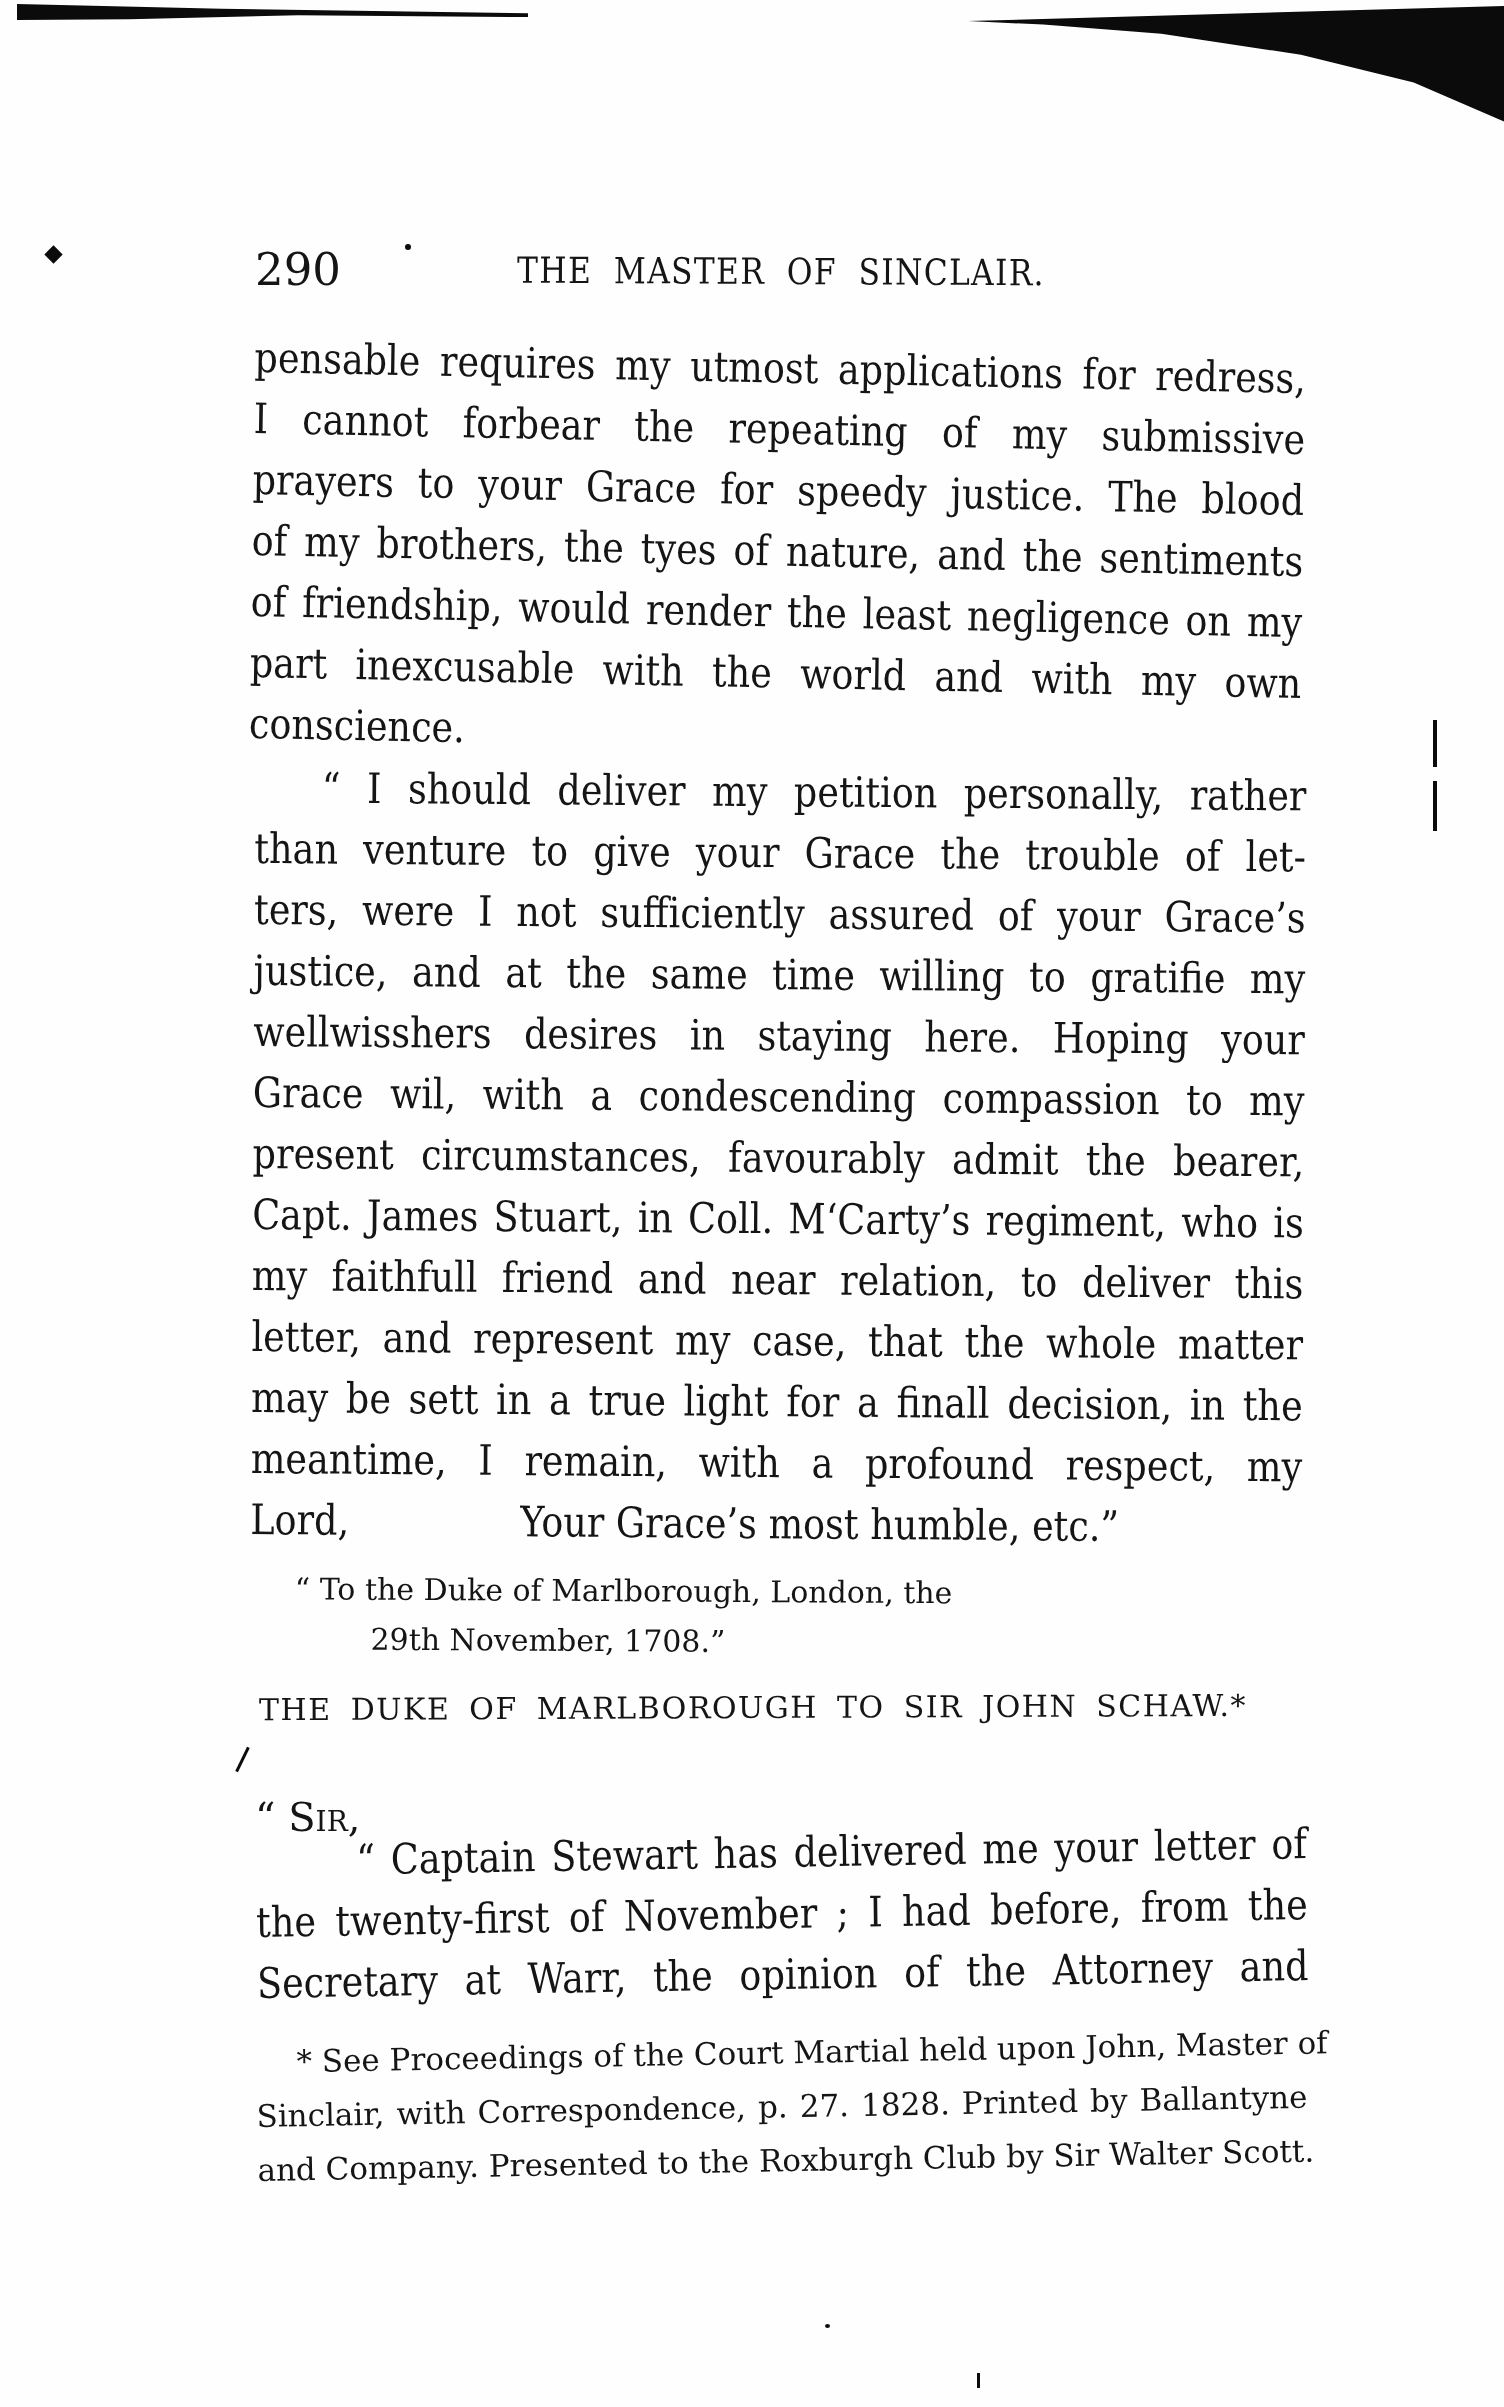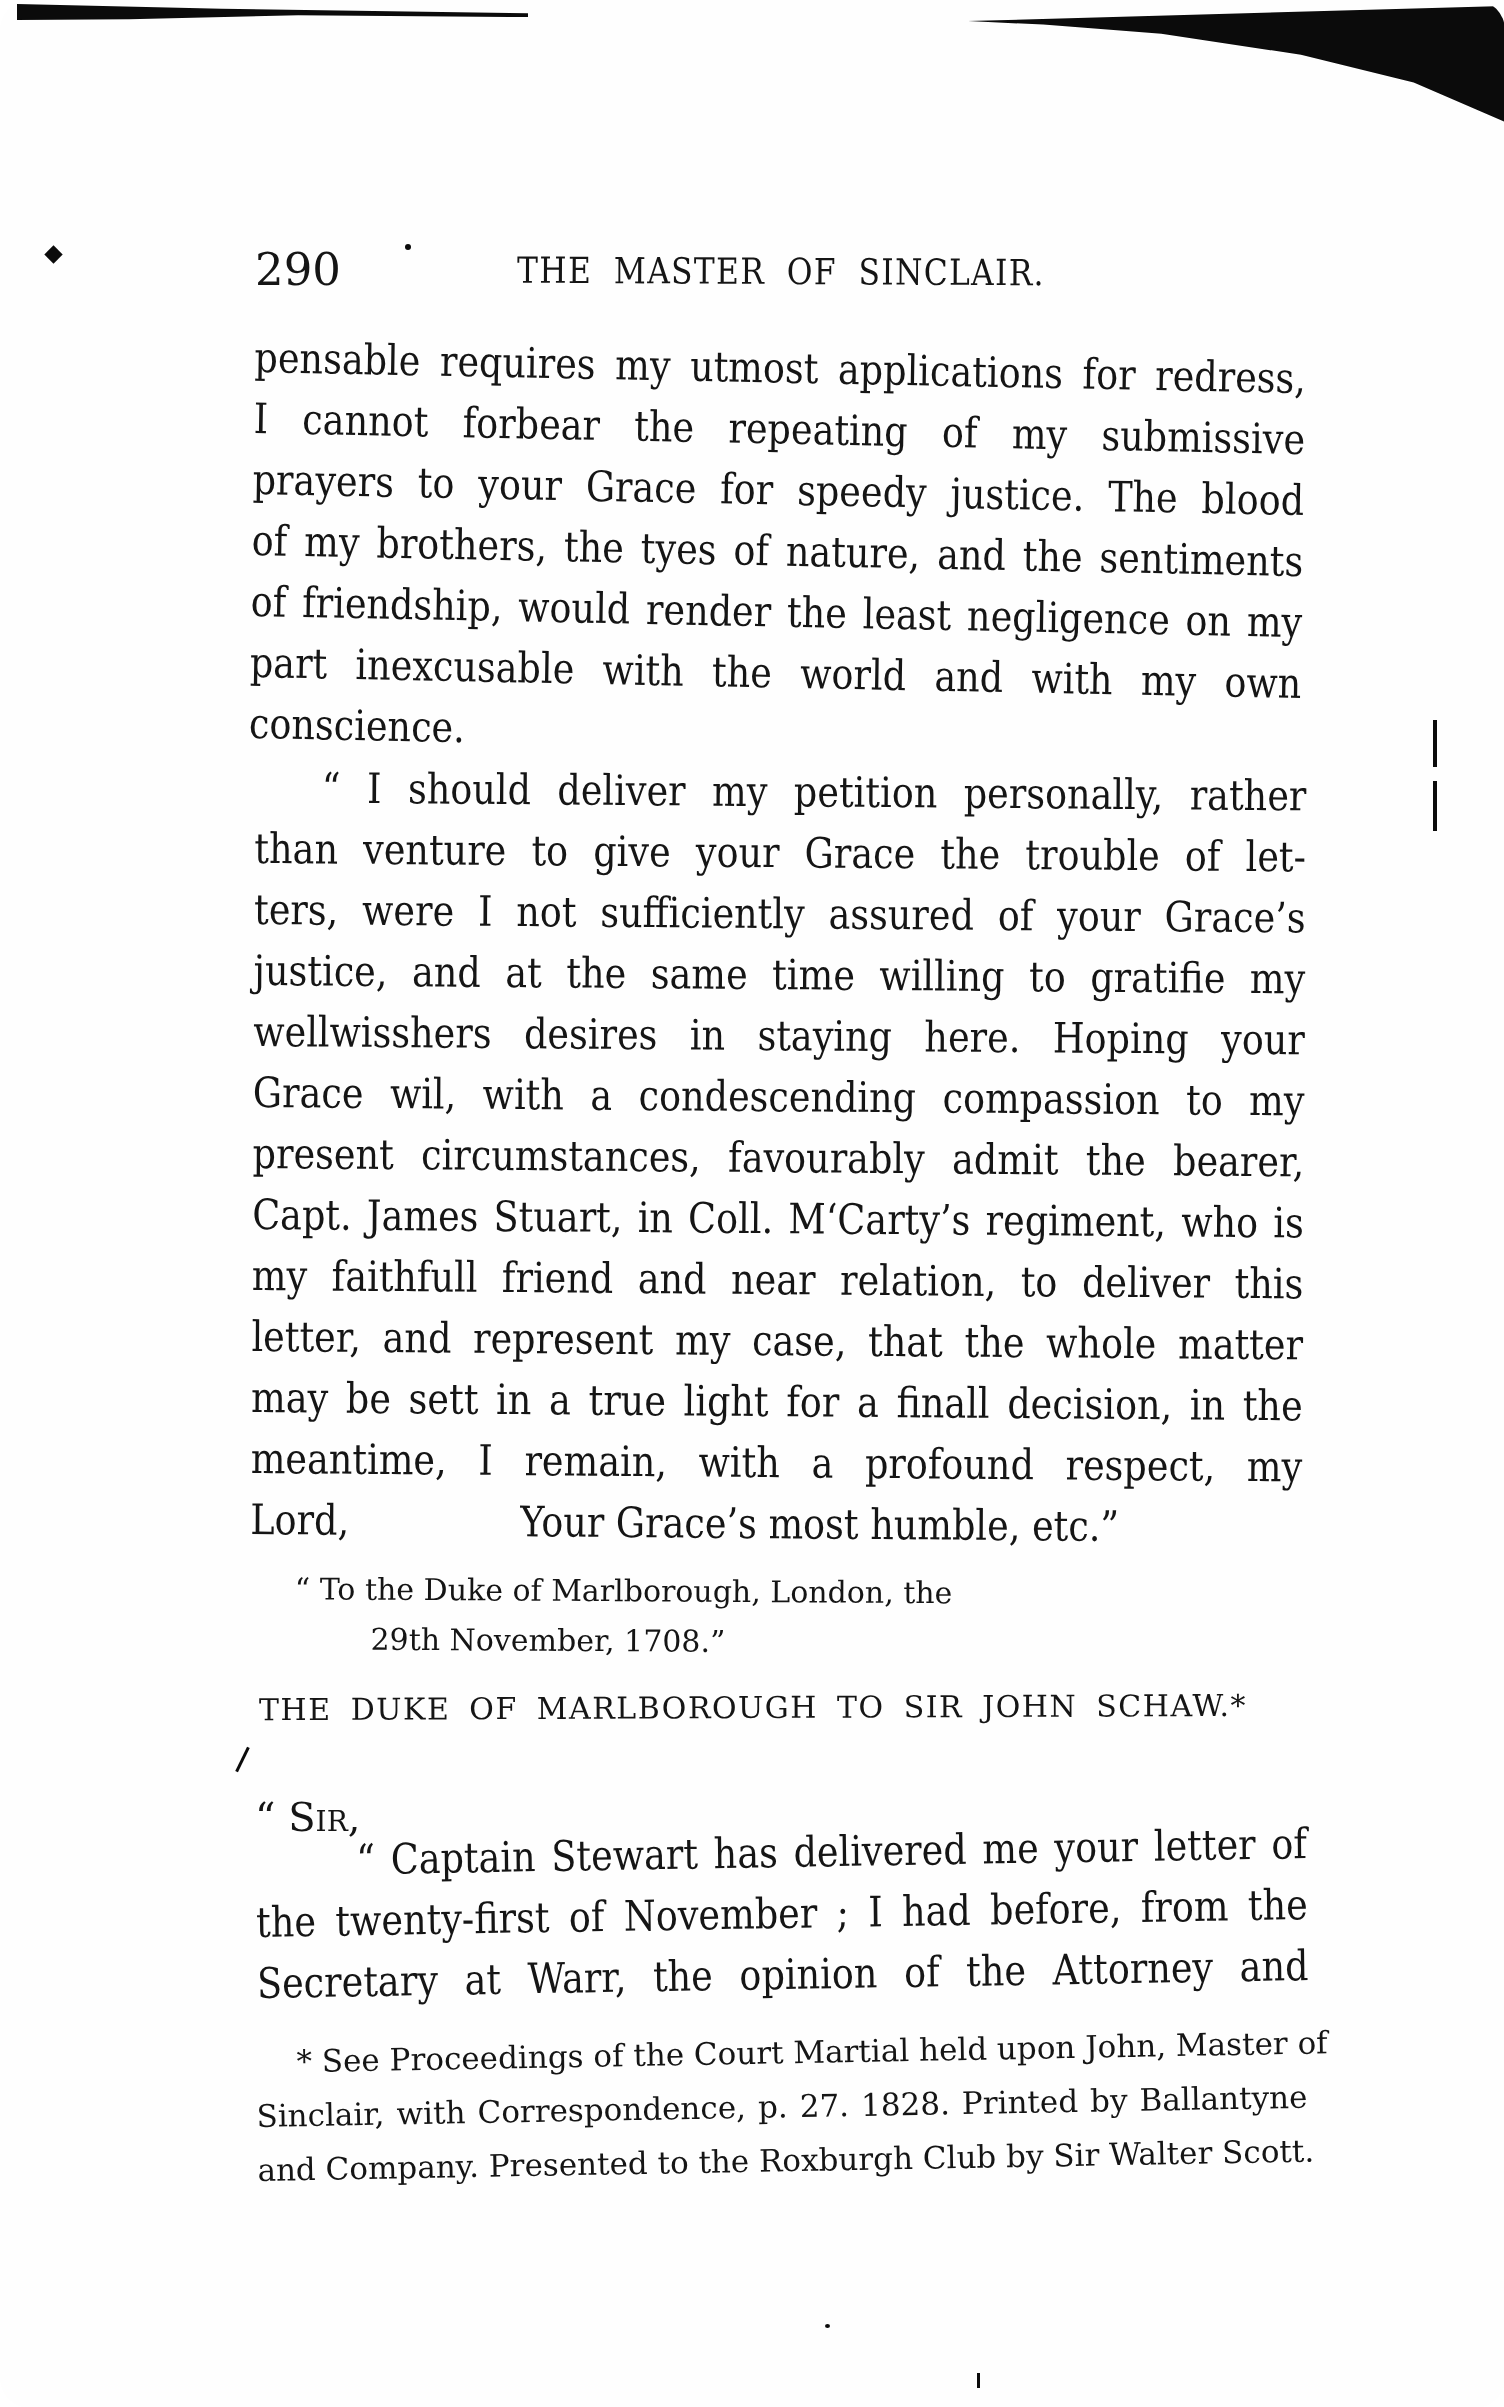--- a/index.html
+++ b/index.html
@@ -1,19 +1,19 @@
 <!DOCTYPE html>
 <html><head>
 <meta charset="utf-8">
 <style>
   html,body { margin:0; padding:0; background:#ffffff; }
   .page {
     position:relative; width:1505px; height:2408px;
     background:#fefefe; overflow:hidden;
-    font-family:"DejaVu Serif", serif; color:#151515;border-radius:30px;
+    font-family:"DejaVu Serif", serif; color:#151515;
   }
 
   
   .block { position:absolute; left:255px; width:1051px; }
   .scaled { width:1208px; transform-origin:0 0; }
   .line {
     white-space:nowrap;
     text-align:justify; text-align-last:justify;
     font-size:42px; line-height:61px;
   }

